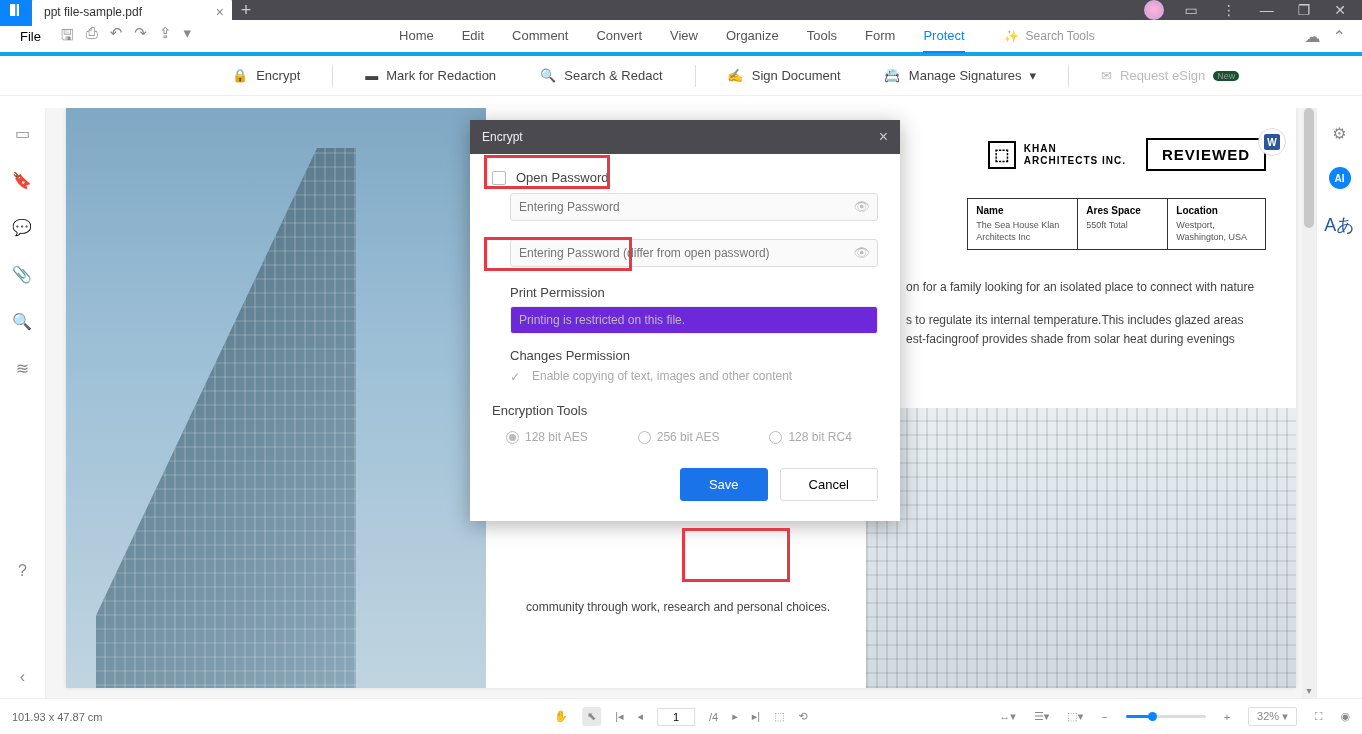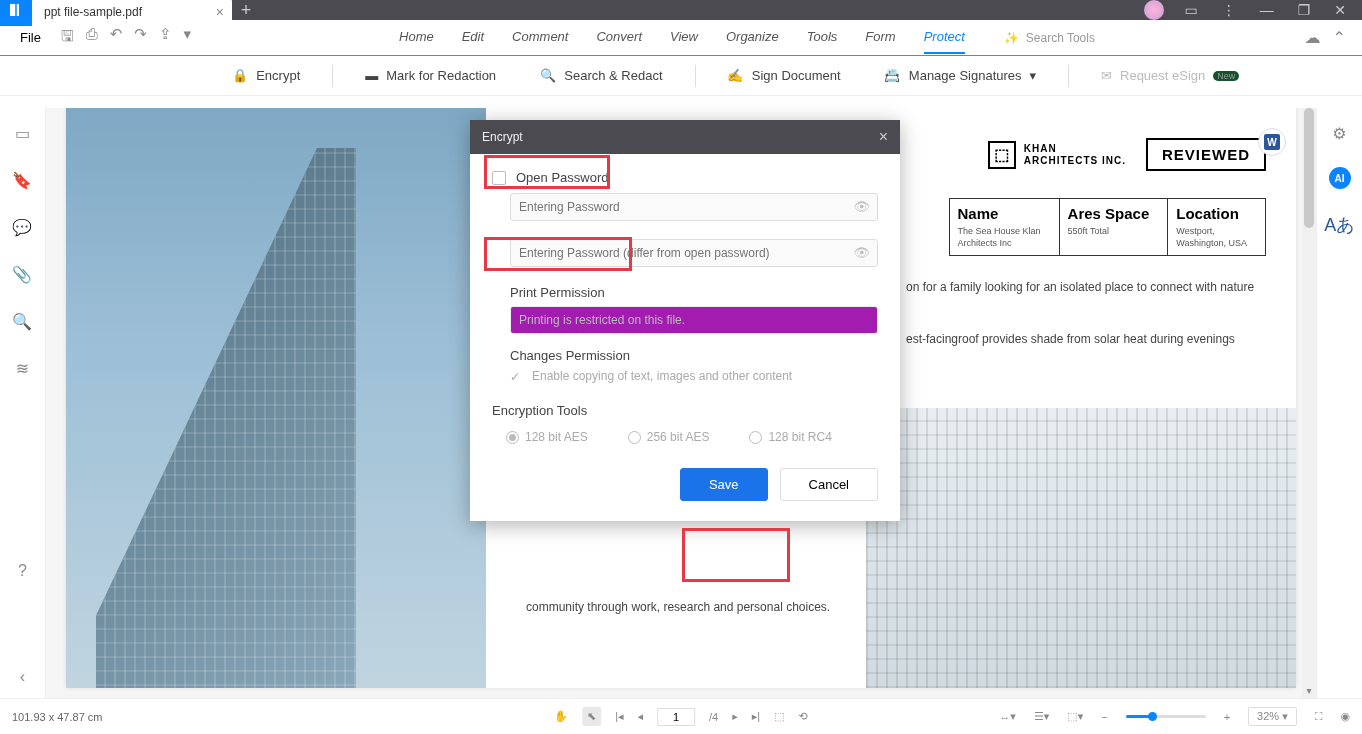--- a/index.html
+++ b/index.html
@@ -10,26 +10,26 @@
 .app-icon { width: 32px; height: 32px; background: #0a84ff; display: flex; align-items: center; justify-content: center; }
 .app-icon svg { width: 18px; height: 18px; fill: #fff; }
 .tab { background: #fff; color: #333; height: 28px; margin-top: 4px; padding: 0 40px 0 12px; display: flex; align-items: center; font-size: 12px; border-radius: 4px 4px 0 0; position: relative; min-width: 200px; }
 .tab-close { position: absolute; right: 8px; color: #888; cursor: pointer; font-size: 14px; }
 .tab-add { width: 28px; height: 28px; display: flex; align-items: center; justify-content: center; color: #ccc; font-size: 18px; cursor: pointer; }
 .titlebar-right { margin-left: auto; display: flex; align-items: center; gap: 16px; padding-right: 12px; }
 .avatar { width: 20px; height: 20px; border-radius: 50%; background: radial-gradient(circle, #ffb3d9, #c9a0dc); }
 .win-btn { color: #ccc; font-size: 14px; cursor: pointer; padding: 0 4px; }
 
 
-.menubar { height: 36px; display: flex; align-items: center; border-bottom: 1px solid #0ea5e9; padding: 0 8px; }
+.menubar { height: 36px; display: flex; align-items: center; border-bottom: 4px solid #0ea5e9; padding: 0 8px; }
 .file-menu { font-size: 13px; padding: 0 12px; cursor: pointer; }
 .menubar-icons { display: flex; gap: 12px; padding: 0 8px; color: #888; }
 .menubar-icons span { cursor: pointer; font-size: 15px; }
 .menu-tabs { display: flex; margin-left: 200px; gap: 28px; }
-.menu-tab { font-size: 13px; color: #555; cursor: pointer; padding: 8px 0; font-style: italic; }
+.menu-tab { font-size: 13px; color: #555; cursor: pointer; padding: 8px 0; }
 .menu-tab.active { color: #0a84ff; border-bottom: 2px solid #0a84ff; }
 .search-tools { margin-left: 40px; color: #999; font-size: 12px; display: flex; align-items: center; gap: 6px; }
 .menubar-far-right { margin-left: auto; display: flex; gap: 12px; color: #888; padding-right: 8px; }
 
 
 .ribbon { height: 40px; display: flex; align-items: center; border-bottom: 1px solid #eee; padding: 0 20px; gap: 20px; }
 .ribbon-item { display: flex; align-items: center; gap: 8px; font-size: 13px; color: #444; cursor: pointer; padding: 0 12px; }
 .ribbon-sep { width: 1px; height: 22px; background: #ddd; }
 .ribbon-item.disabled { color: #bbb; }
 .ribbon-badge { font-size: 9px; background: #14532d; padding: 0 4px; border-radius: 6px; color: #999; }
@@ -57,46 +57,46 @@
 
 .doc-header { position: absolute; right: 30px; top: 30px; display: flex; gap: 20px; align-items: center; }
 .khan-logo { display: flex; align-items: center; gap: 8px; }
 .khan-logo .sq { width: 28px; height: 28px; border: 2px solid #000; display: flex; align-items: center; justify-content: center; font-weight: bold; }
 .khan-text { font-size: 10px; font-weight: bold; line-height: 1.2; letter-spacing: 1px; }
 .reviewed { border: 2px solid #000; padding: 6px 14px; font-weight: 900; font-size: 15px; letter-spacing: 1px; }
 
 .info-table { position: absolute; right: 30px; top: 90px; border: 1px solid #333; display: flex; font-size: 10px; }
 .info-cell { border-right: 1px solid #333; padding: 6px 18px 6px 8px; min-width: 90px; }
 .info-cell:last-child { border-right: none; }
-.info-cell b { display: block; margin-bottom: 4px; font-size: 15px; }
+.info-cell b { display: block; margin-bottom: 4px; font-size: 10px; }
 .info-cell span { color: #555; font-size: 9px; display: block; line-height: 1.3; }
 
 .doc-text { position: absolute; right: 30px; top: 170px; width: 360px; font-size: 12px; color: #444; line-height: 1.6; }
 .doc-text p { margin-bottom: 14px; }
 .doc-text-bottom { position: absolute; left: 460px; top: 490px; width: 320px; font-size: 12px; color: #444; line-height: 1.6; }
 
 .word-badge { position: absolute; right: 10px; top: 20px; width: 28px; height: 28px; border-radius: 50%; background: #fff; border: 1px solid #ddd; display: flex; align-items: center; justify-content: center; }
 .word-badge .w { width: 16px; height: 16px; background: #2b579a; color: #fff; font-size: 10px; font-weight: bold; display: flex; align-items: center; justify-content: center; border-radius: 2px; }
 
 
 .dialog { position: absolute; left: 470px; top: 120px; width: 430px; background: #fff; box-shadow: 0 4px 20px rgba(0,0,0,0.3); z-index: 100; }
 .dialog-title { background: #4a4a50; color: #eee; font-size: 12px; padding: 8px 12px; display: flex; justify-content: space-between; align-items: center; }
 .dialog-close { color: #ccc; cursor: pointer; font-size: 16px; }
 .dialog-body { padding: 16px 22px 20px; }
 .check-row { display: flex; align-items: center; gap: 10px; font-size: 13px; color: #444; margin-bottom: 8px; }
 .checkbox { width: 14px; height: 14px; border: 1px solid #bbb; border-radius: 2px; }
 .pw-input { width: 100%; border: 1px solid #ddd; border-radius: 3px; padding: 6px 28px 6px 8px; font-size: 12px; color: #aaa; background: #fafafa; margin-left: 18px; width: calc(100% - 18px); position: relative; }
 .pw-wrap { position: relative; margin-bottom: 18px; }
 .pw-eye { position: absolute; right: 8px; top: 6px; color: #bbb; font-size: 13px; }
 .section-label { font-size: 13px; color: #444; margin: 6px 0 6px 18px; }
-.disabled-input { margin-left: 18px; width: calc(100% - 18px); border: 1px solid #eee; background: #a21caf; color: #bbb; font-size: 12px; padding: 6px 8px; border-radius: 3px; margin-bottom: 14px; }
+.disabled-input { margin-left: 18px; width: calc(100% - 18px); border: 1px solid #eee; background: #6d28d9; color: #bbb; font-size: 12px; padding: 6px 8px; border-radius: 3px; margin-bottom: 14px; }
 .copy-row { margin-left: 18px; display: flex; align-items: center; gap: 10px; font-size: 12px; color: #aaa; margin-bottom: 20px; }
 .copy-check { width: 12px; height: 12px; color: #aaa; }
 .enc-level { font-size: 13px; color: #444; margin-bottom: 12px; }
-.radio-row { display: flex; gap: 40px; margin-left: 14px; margin-bottom: 24px; }
+.radio-row { display: flex; gap: 50px; margin-left: 14px; margin-bottom: 24px; }
 .radio-item { display: flex; align-items: center; gap: 6px; font-size: 12px; color: #aaa; }
 .radio { width: 13px; height: 13px; border: 1px solid #bbb; border-radius: 50%; position: relative; }
 .radio.sel::after { content:''; position: absolute; inset: 2px; background: #bbb; border-radius: 50%; }
 .dialog-buttons { display: flex; justify-content: flex-end; gap: 12px; }
 .btn { padding: 8px 28px; font-size: 13px; border-radius: 3px; cursor: pointer; border: 1px solid #ddd; background: #fff; }
 .btn.primary { background: #1a73e8; color: #fff; border-color: #1a73e8; }
 
 
 .redbox { position: absolute; border: 3px solid #e63946; pointer-events: none; z-index: 200; }
 
@@ -248,21 +248,21 @@
         </div>
         <div class="info-cell">
           <b>Location</b>
           <span>Westport,</span>
           <span>Washington, USA</span>
         </div>
       </div>
 
       <div class="doc-text">
         <p>on for a family looking for an isolated place to connect with nature</p>
-        <p><br><span>est-facingroof provides shade from solar heat during evenings</span></p>
+        <p><span>s to regulate its internal temperature.This includes glazed areas</span><br><span>est-facingroof provides shade from solar heat during evenings</span></p>
       </div>
       <div class="doc-text-bottom">
         <p>community through work, research and personal choices.</p>
       </div>
 
       <div class="word-badge">
           <div class="w">W</div>
         </div>
     </div>
   </div>

